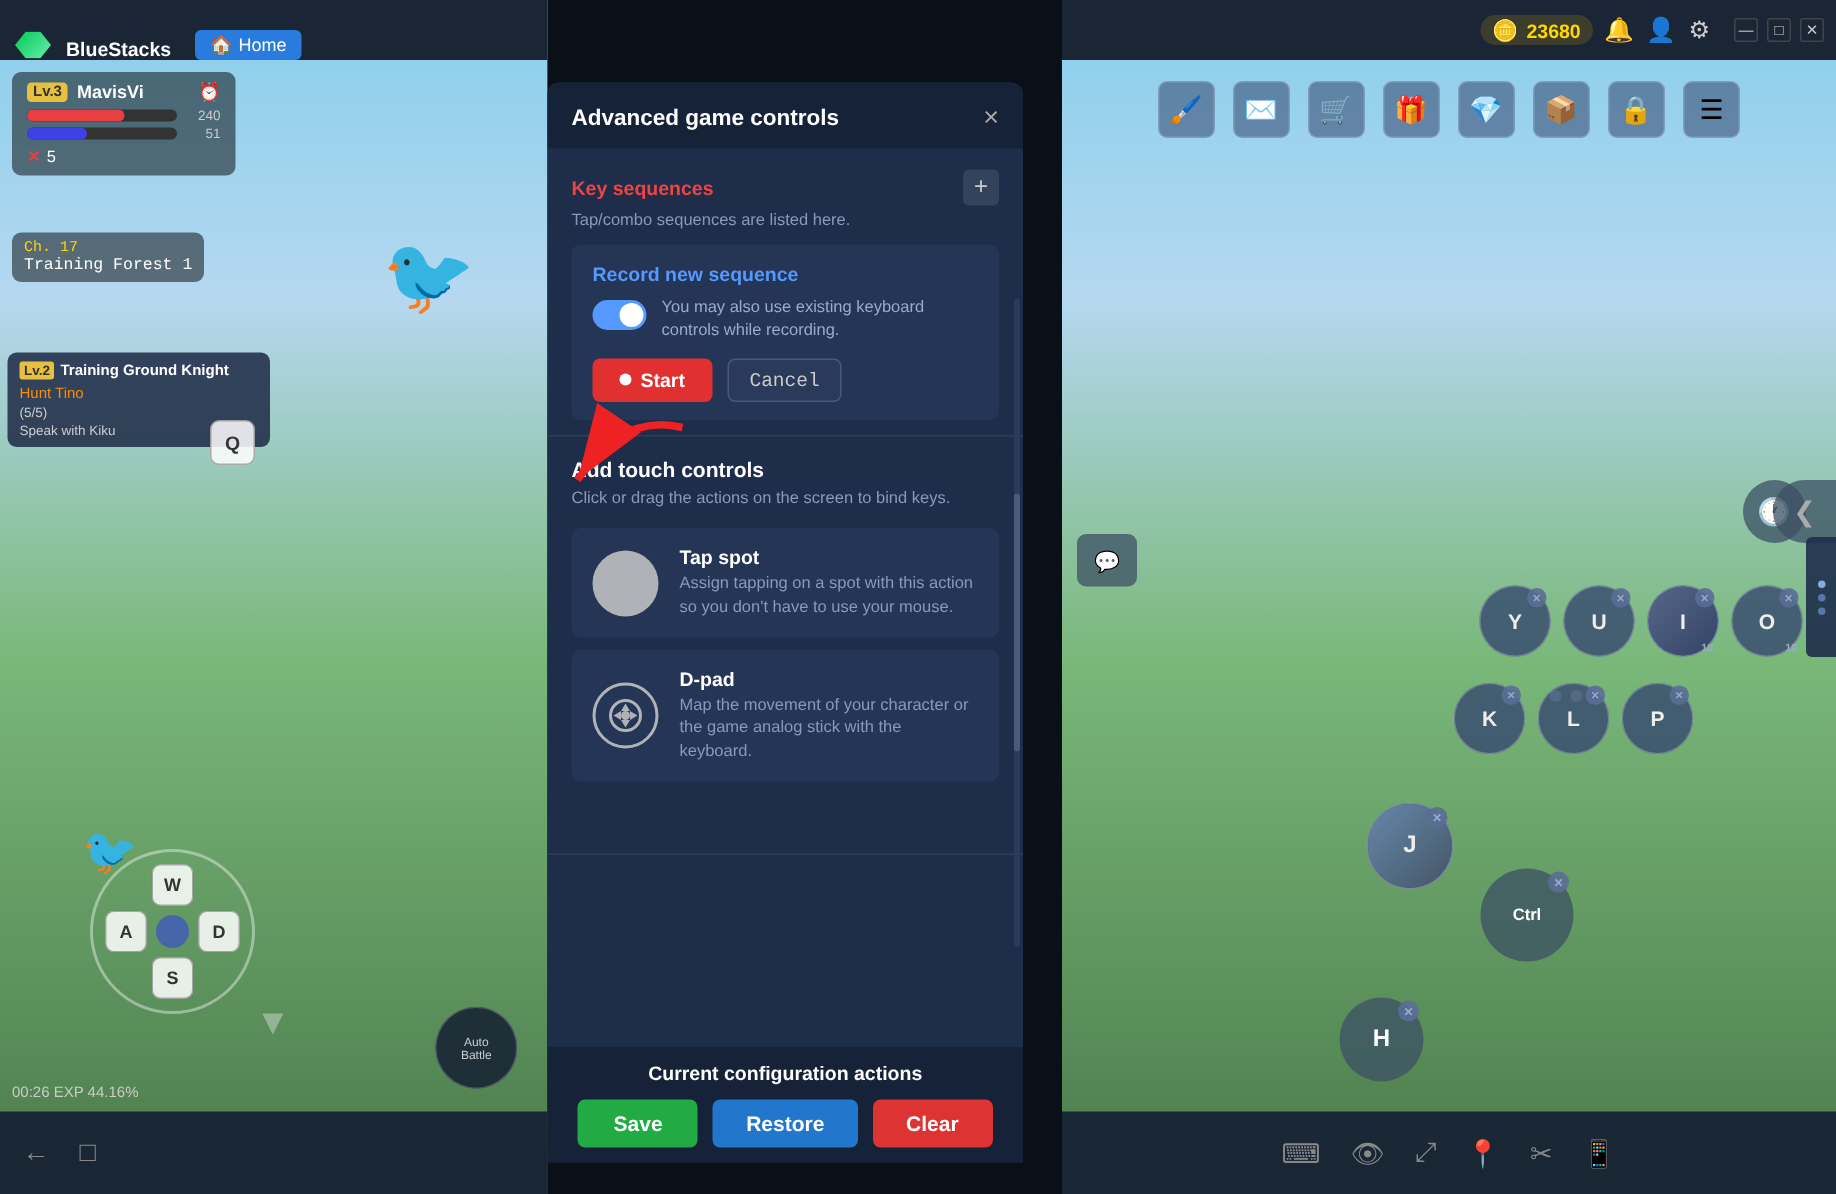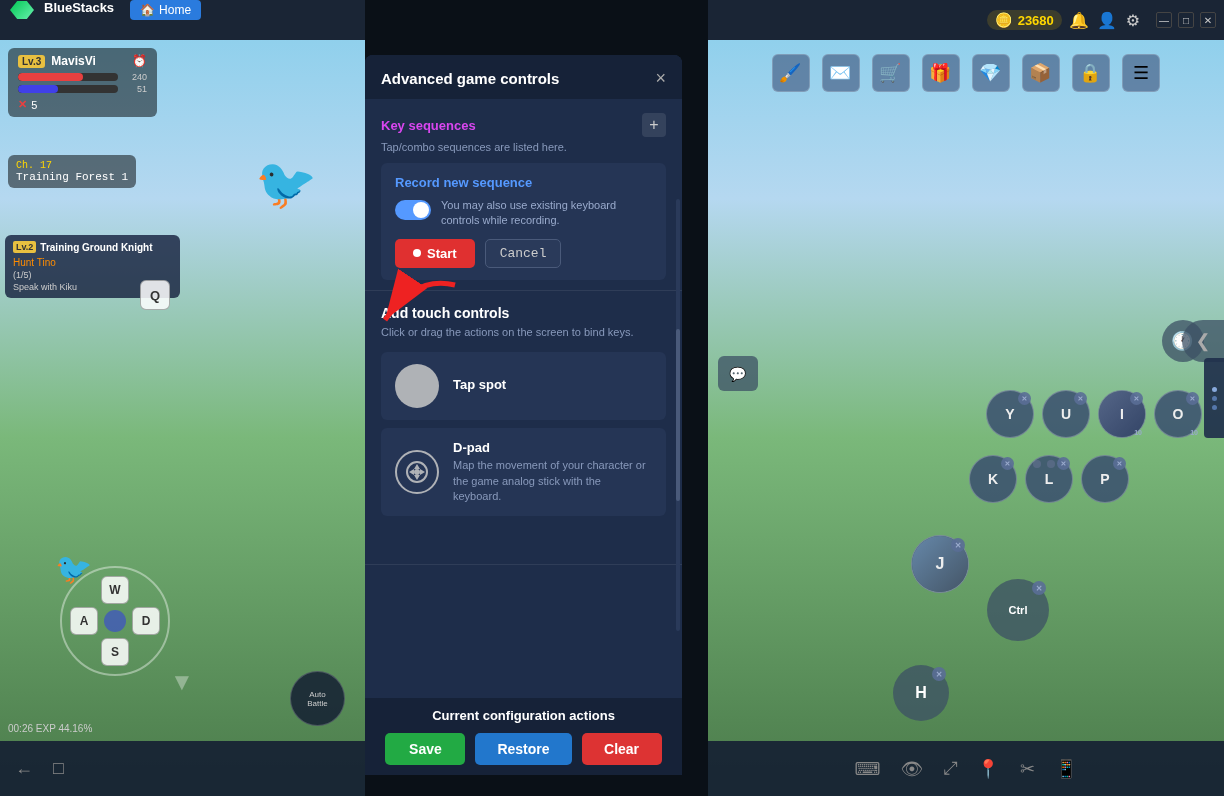--- a/index.html
+++ b/index.html
@@ -23,21 +23,21 @@
     }
 
     
     .top-bar {
       position: absolute;
       top: 0; left: 0;
       width: 365px;
       height: 40px;
       background: #1a2535;
       display: flex;
-      align-items: flex-start;
+      align-items: flex-end;
       padding: 0 8px;
       gap: 8px;
       z-index: 10;
     }
 
     .bluestacks-logo {
       width: 28px;
       height: 20px;
       display: flex;
       align-items: center;
@@ -583,21 +583,21 @@
     }
 
     .section-header {
       display: flex;
       align-items: center;
       justify-content: space-between;
       margin-bottom: 4px;
     }
 
     .section-title {
-      color: #d946ef;
+      color: #ef4444;
       font-size: 13px;
       font-weight: 600;
     }
 
     .add-btn {
       width: 24px;
       height: 24px;
       background: rgba(255,255,255,0.1);
       border-radius: 4px;
       display: flex;
@@ -1006,21 +1006,21 @@
     <div class="map-name">Training Forest 1</div>
   </div>
 
   <div class="quest-panel">
     <div class="quest-title-row">
       <span class="level-badge-sm">Lv.2</span>
       <span class="quest-title">Training Ground Knight</span>
     </div>
     <div class="quest-sub">Hunt Tino</div>
     <div class="quest-line">
-      <span>(1/5)</span>
+      <span>(5/5)</span>
     </div>
     <div class="speak-line">Speak with Kiku</div>
   </div>
 
   <div class="q-key">Q</div>
 
   <div class="bird-main">🐦</div>
 
   <div class="bird-small">🐦</div>
 
@@ -1082,20 +1082,21 @@
       </div>
 
       <div class="section-touch">
         <div class="section-title-main">Add touch controls</div>
         <div class="section-desc">Click or drag the actions on the screen to bind keys.</div>
 
         <div class="control-card">
           <div class="control-icon-circle"></div>
           <div class="control-card-text">
             <div class="control-card-title">Tap spot</div>
+            <div class="control-card-desc">Assign tapping on a spot with this action so you don't have to use your mouse.</div>
           </div>
         </div>
 
         <div class="control-card">
           <div class="control-icon-dpad">
             <svg width="22" height="22" viewBox="0 0 22 22">
               <circle cx="11" cy="11" r="10" fill="none" stroke="rgba(200,200,200,0.85)" stroke-width="2"></circle>
               <polygon points="11,3 8,8 14,8" fill="rgba(200,200,200,0.85)"></polygon>
               <polygon points="11,19 8,14 14,14" fill="rgba(200,200,200,0.85)"></polygon>
               <polygon points="3,11 8,8 8,14" fill="rgba(200,200,200,0.85)"></polygon>

